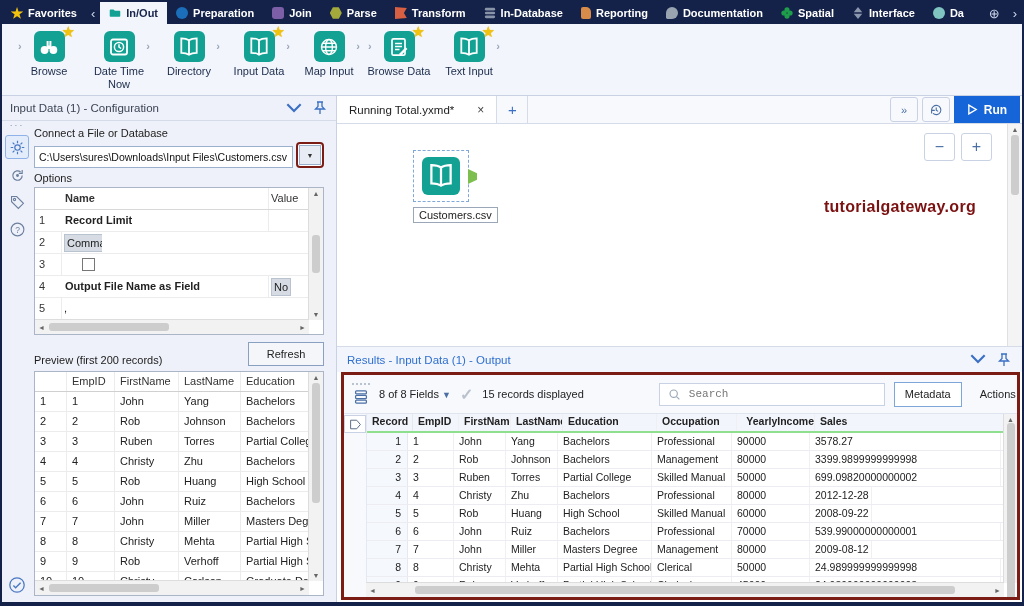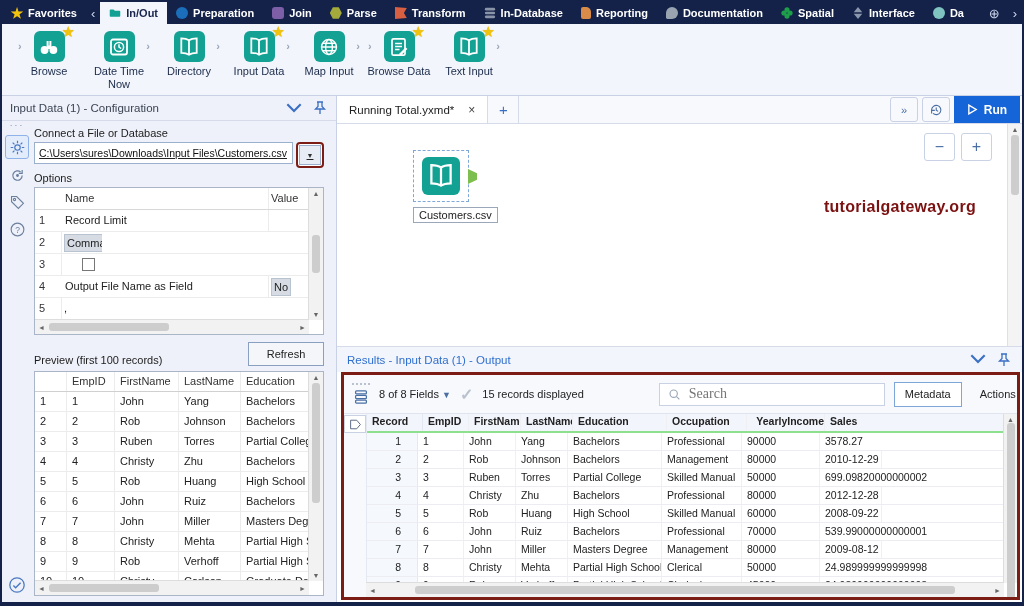--- a/index.html
+++ b/index.html
@@ -42,33 +42,33 @@
   .panel-title{flex:1;color:#3c4454;font-size:11.5px;}
   .hicon{width:16px;height:14px;display:flex;align-items:center;justify-content:center;cursor:pointer;}
   .cfg-body{flex:1;display:flex;min-height:0;}
   .strip{flex:0 0 30px;display:flex;flex-direction:column;align-items:center;padding-top:1px;gap:5px;}
   .dots{color:#8a97ad;font-size:10px;letter-spacing:2px;height:8px;line-height:6px;}
   .sicon{width:22px;height:22px;display:flex;align-items:center;justify-content:center;border-radius:3px;cursor:pointer;}
   .sicon svg{width:17px;height:17px;}
   .sicon.sel{border:1px solid #8fb3e8;background:#e3ecfa;}
   .cfg-content{flex:1;display:flex;flex-direction:column;min-width:0;padding:2px 12px 6px 2px;}
   .flabel{margin:4px 0 3px;color:#1c1c1c;}
-  .filerow{display:flex;align-items:flex-start;gap:3px;text-decoration:underline;}
+  .filerow{display:flex;align-items:flex-end;gap:3px;}
   .fileinput{flex:1;height:20px;border:1px solid #9ab0cc;background:#fff;font-size:10.5px;padding:0 4px;
     font-family:"Liberation Sans",sans-serif;color:#111;min-width:0;}
   .ddwrap{border:2px solid #7B1D15;border-radius:4px;padding:1px;background:#fff;}
   .ddbtn{width:20px;height:18px;background:#e8ecf4;border:1px solid #9ab0cc;display:flex;align-items:center;
     justify-content:center;font-size:7px;color:#333;cursor:pointer;}
   
   .optbox{border:1px solid #aab6c8;background:#fff;height:146px;position:relative;overflow:hidden;flex:0 0 146px;}
   .oinner{position:absolute;left:0;top:0;right:14px;bottom:14px;overflow:hidden;}
   .orow{display:flex;height:21px;line-height:21px;border-bottom:1px solid #ececec;}
   .orow.head{color:#333;border-bottom:1px solid #d8d8d8;}
   .oc-num{flex:0 0 22px;padding-left:4px;color:#333;}
-  .oc-name{flex:1;padding-left:4px;white-space:nowrap;overflow:hidden;}
+  .oc-name{flex:1;padding-left:4px;white-space:nowrap;overflow:hidden;font-weight:bold;}
   .oc-val{flex:0 0 38px;border-left:1px solid #ececec;overflow:hidden;display:flex;align-items:center;padding-left:2px;}
   .ovdd{background:#d7dce4;border:1px solid #b9c2cf;padding:0 2px;height:16px;line-height:16px;white-space:nowrap;}
   .ochk{width:11px;height:11px;border:1px solid #777;background:#fff;margin-left:18px;flex:0 0 11px;}
   .vscroll{position:absolute;right:0;top:0;bottom:14px;width:14px;background:#f2f2f2;border-left:1px solid #ddd;
     display:flex;flex-direction:column;align-items:center;justify-content:space-between;color:#666;font-size:7px;padding:2px 0;}
   .hscroll{position:absolute;left:0;right:14px;bottom:0;height:14px;background:#f2f2f2;border-top:1px solid #ddd;
     display:flex;align-items:center;justify-content:space-between;color:#666;font-size:7px;padding:0 3px;}
   .thumbv{width:8px;background:#cdcdcd;border-radius:3px;flex:0 0 auto;}
   .thumbh{height:8px;background:#cdcdcd;border-radius:3px;flex:0 0 auto;}
   .prevrow{display:flex;align-items:flex-end;margin:7px 0 5px;}
@@ -79,21 +79,21 @@
   .pinner{position:absolute;left:0;top:0;right:14px;bottom:14px;overflow:hidden;}
   .prow{display:flex;height:19px;line-height:19px;border-bottom:1px solid #ececec;}
   .prow.head{border-bottom:1px solid #d0d0d0;color:#333;}
   .pc{padding-left:5px;white-space:nowrap;overflow:hidden;border-right:1px solid #ececec;}
   .pc0{flex:0 0 26px;} .pc1{flex:0 0 42px;} .pc2{flex:0 0 58px;} .pc3{flex:0 0 56px;} .pc4{flex:1;border-right:none;}
   .cfg-foot{position:absolute;left:6px;bottom:8px;width:18px;height:18px;}
   .cfg-foot svg{width:18px;height:18px;}
   
   .rightcol{flex:1;display:flex;flex-direction:column;min-width:0;background:#fff;}
   .canvas-tabbar{flex:0 0 27px;background:#f7f9fd;border-bottom:1px solid #d5dbe8;display:flex;align-items:stretch;}
-  .doc-tab{display:flex;align-items:center;gap:14px;padding:0 12px;background:#fff;border-right:1px solid #d5dbe8;
+  .doc-tab{display:flex;align-items:center;gap:23px;padding:0 12px;background:#fff;border-right:1px solid #d5dbe8;
     font-size:11.5px;color:#222;cursor:pointer;}
   .tabclose{color:#444;font-size:12px;cursor:pointer;}
   .newtab{width:30px;display:flex;align-items:center;justify-content:center;color:#3a6fc4;font-size:15px;
     border-right:1px solid #d5dbe8;cursor:pointer;}
   .tb-right{margin-left:auto;display:flex;align-items:center;gap:4px;padding-right:2px;}
   .sqbtn{width:26px;height:23px;border:1px solid #c9d2e4;border-radius:3px;background:#f7f9fd;color:#4a6fa5;
     display:flex;align-items:center;justify-content:center;font-size:11px;cursor:pointer;}
   .sqbtn svg{width:16px;height:16px;}
   .runbtn{height:27px;width:66px;background:#1565D8;color:#fff;font-weight:bold;font-size:12px;display:flex;
     align-items:center;justify-content:center;gap:6px;cursor:pointer;}
@@ -122,38 +122,38 @@
   .res-toolbar{flex:0 0 38px;background:#f7f9fd;border-bottom:1px solid #e0e4ee;display:flex;align-items:center;
     padding:0 8px;gap:9px;}
   .rows-btn{width:27px;height:29px;display:flex;flex-direction:column;align-items:center;justify-content:center;cursor:pointer;}
   .rows-btn .grip{width:18px;border-top:2px dotted #b9c2cf;margin-bottom:3px;}
   .rows-btn svg{width:18px;height:18px;}
   .sum{color:#222;font-size:11px;white-space:nowrap;}
   .caret{color:#4a6fa5;font-size:9px;}
   .bigcheck{color:#b9c2cc;font-size:16px;font-weight:bold;}
   .searchbox{flex:0 0 208px;margin-left:66px;height:21px;border:1px solid #c9d2e4;display:flex;align-items:center;
     gap:6px;padding:0 8px;background:#fff;}
-  .searchbox input{border:none;outline:none;flex:1;font-size:14px;color:#333;min-width:0;background:transparent;
-    font-family:Liberation Serif, serif;}
+  .searchbox input{border:none;outline:none;flex:1;font-size:11px;color:#333;min-width:0;background:transparent;
+    font-family:Liberation Mono, monospace;}
   .searchbox svg{width:13px;height:13px;flex:0 0 13px;}
   .metadata-btn{margin-left:auto;height:23px;padding:0 10px;border:1px solid #7da7d8;background:#fff;display:flex;
     align-items:center;cursor:pointer;color:#222;}
   .vd{width:1px;height:22px;background:#d0d6e2;}
   .actions{display:flex;gap:6px;align-items:center;padding-right:4px;cursor:pointer;}
   .res-tablewrap{flex:1;position:relative;min-height:0;overflow:hidden;display:flex;font-size:10.5px;}
   .selcol{flex:0 0 22px;background:#f7f9fd;border-right:1px solid #e4e8f0;display:flex;flex-direction:column;
     align-items:center;padding-top:1px;}
   .selbtn{width:20px;height:16px;border:1px solid #c9d2e4;background:#fff;display:flex;align-items:center;
     justify-content:center;cursor:pointer;}
   .selbtn svg{width:13px;height:11px;}
   .rtable{flex:1;min-width:0;overflow:hidden;position:relative;margin-right:13px;}
   .hrow{display:flex;height:17px;line-height:15px;background:#f2f5fc;border-bottom:2px solid #8EE08E;font-weight:bold;color:#222;}
   .rrow{display:flex;height:17px;line-height:17px;border-bottom:1px solid #ececf2;background:#fff;}
   .rcell{padding-left:5px;white-space:nowrap;overflow:hidden;border-right:1px solid #f0f0f4;flex-shrink:0;}
-  .rcell.rec{text-align:right;padding-right:16px;padding-left:0;background:#f5f8fc;border-right:1px solid #e4e8f0;}
+  .rcell.rec{text-align:right;padding-right:6px;padding-left:0;background:#f5f8fc;border-right:1px solid #e4e8f0;}
   .hrow .rcell.rec{text-align:left;padding-left:5px;background:transparent;}
   .res-vscroll{position:absolute;right:0;top:0;bottom:14px;width:13px;background:#f2f2f2;border-left:1px solid #ddd;
     display:flex;flex-direction:column;align-items:center;justify-content:space-between;color:#666;font-size:7px;padding:2px 0;}
   .res-hscroll{position:absolute;left:22px;right:13px;bottom:0;height:14px;background:#f2f2f2;border-top:1px solid #ddd;
     display:flex;align-items:center;justify-content:space-between;color:#666;font-size:7px;padding:0 3px;}
 </style>
 </head>
 <body>
 
 <div class="window">
@@ -418,21 +418,21 @@
               <span class="thumbv" style="height:38px"></span>
               <span>▼</span>
             </div>
             <div class="hscroll">
               <span>◄</span>
               <span class="thumbh" style="width:120px;margin-right:auto;margin-left:4px"></span>
               <span>►</span>
             </div>
           </div>
           <div class="prevrow">
-            <span class="prevlabel">Preview (first 100 records)</span>
+            <span class="prevlabel">Preview (first 200 records)</span>
             <span class="refresh">Refresh</span>
           </div>
           <div class="prevbox">
             <div class="pinner">
                 <div class="prow head">
                   <div class="pc pc0"></div>
                   <div class="pc pc1">EmpID</div>
                   <div class="pc pc2">FirstName</div>
                   <div class="pc pc3">LastName</div>
                   <div class="pc pc4">Education</div>
@@ -650,20 +650,21 @@
                 <div class="rcell" style="flex: 0 0 56px;">2006-01-28</div>
               </div>
               <div class="rrow">
                 <div class="rcell rec" style="flex: 0 0 34px;">2</div>
                 <div class="rcell" style="flex: 0 0 40px;">2</div>
                 <div class="rcell" style="flex: 0 0 46px;">Rob</div>
                 <div class="rcell" style="flex: 0 0 46px;">Johnson</div>
                 <div class="rcell" style="flex: 0 0 88px;">Bachelors</div>
                 <div class="rcell" style="flex: 0 0 74px;">Management</div>
                 <div class="rcell" style="flex: 0 0 72px;">80000</div>
+                <div class="rcell" style="flex: 0 0 185px;">3399.9899999999998</div>
                 <div class="rcell" style="flex: 0 0 56px;">2010-12-29</div>
               </div>
               <div class="rrow">
                 <div class="rcell rec" style="flex: 0 0 34px;">3</div>
                 <div class="rcell" style="flex: 0 0 40px;">3</div>
                 <div class="rcell" style="flex: 0 0 46px;">Ruben</div>
                 <div class="rcell" style="flex: 0 0 46px;">Torres</div>
                 <div class="rcell" style="flex: 0 0 88px;">Partial College</div>
                 <div class="rcell" style="flex: 0 0 74px;">Skilled Manual</div>
                 <div class="rcell" style="flex: 0 0 72px;">50000</div>

